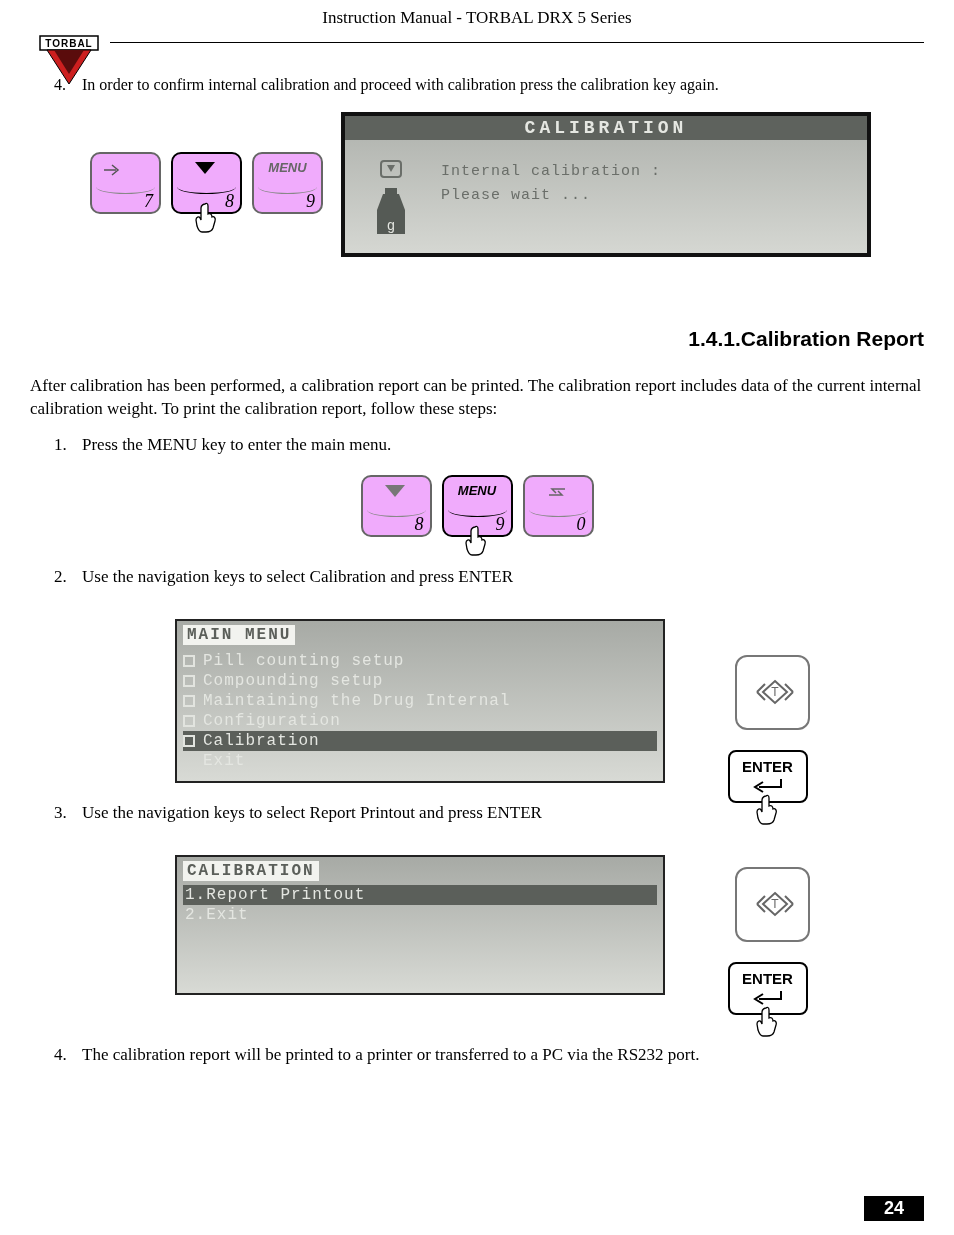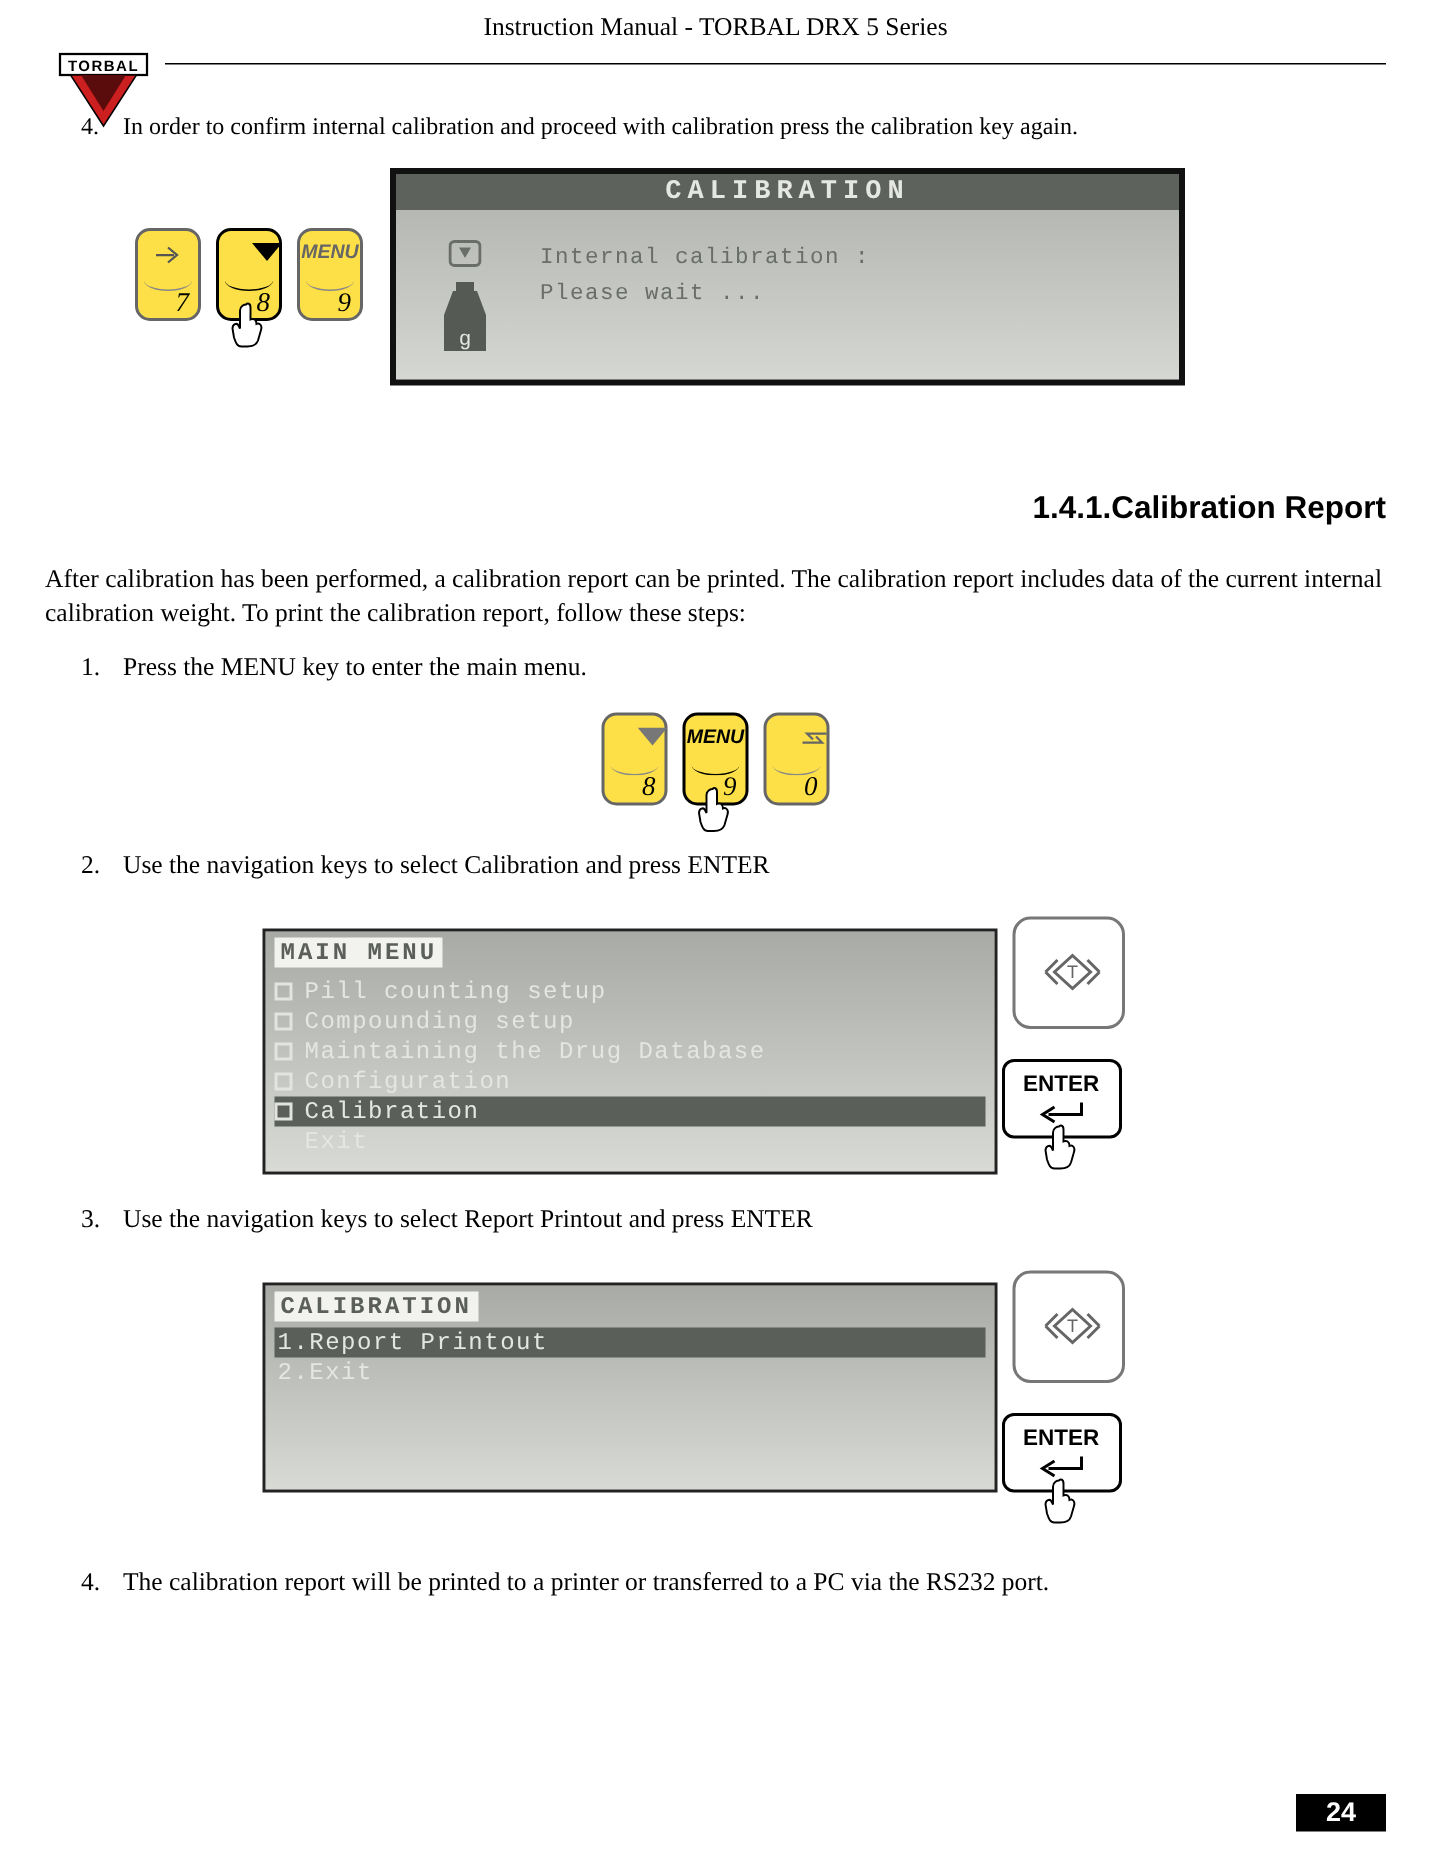--- a/index.html
+++ b/index.html
@@ -69,26 +69,26 @@
     margin-left: 60px;
     gap: 18px;
     margin-top: 4px;
   }
   .keygroup {
     display: flex;
     gap: 10px;
     margin-top: 40px;
   }
   .key {
-    width: 44px;
+    width: 71px;
     height: 62px;
     border: 2px solid #666;
     border-radius: 10px;
     position: relative;
-    background: #fde047;
+    background: #f0abfc;
   }
   .key.pressed {
     border-color: #000;
     border-width: 2.5px;
   }
   .key .digit {
     position: absolute;
     right: 6px;
     bottom: 0px;
     font-style: italic;
@@ -189,21 +189,22 @@
     gap: 8px;
   }
   .lcd2 .items .line.sel {
     background: #5b5f5a;
   }
   .chkbox {
     width: 12px; height: 12px; border: 2px solid #e2e4df; display: inline-block;
   }
   .row-w-enter {
     display: flex;
-    align-items: flex-start;
+    align-items: flex-end;
+    gap: 60px;
   }
   .enterkey {
     width: 75px;
     height: 75px;
     border: 2px solid #777;
     border-radius: 12px;
     position: relative;
     margin-top: 12px;
     margin-left: 10px;
   }
@@ -372,21 +373,21 @@
         <div class="line">
           <span class="chkbox"></span>
           <span>Pill counting setup</span>
         </div>
         <div class="line">
           <span class="chkbox"></span>
           <span>Compounding setup</span>
         </div>
         <div class="line">
           <span class="chkbox"></span>
-          <span>Maintaining the Drug Database</span>
+          <span>Maintaining the Drug Internal</span>
         </div>
         <div class="line">
           <span class="chkbox"></span>
           <span>Configuration</span>
         </div>
         <div class="line sel">
           <span class="chkbox"></span>
           <span>Calibration</span>
         </div>
         <div class="line">

